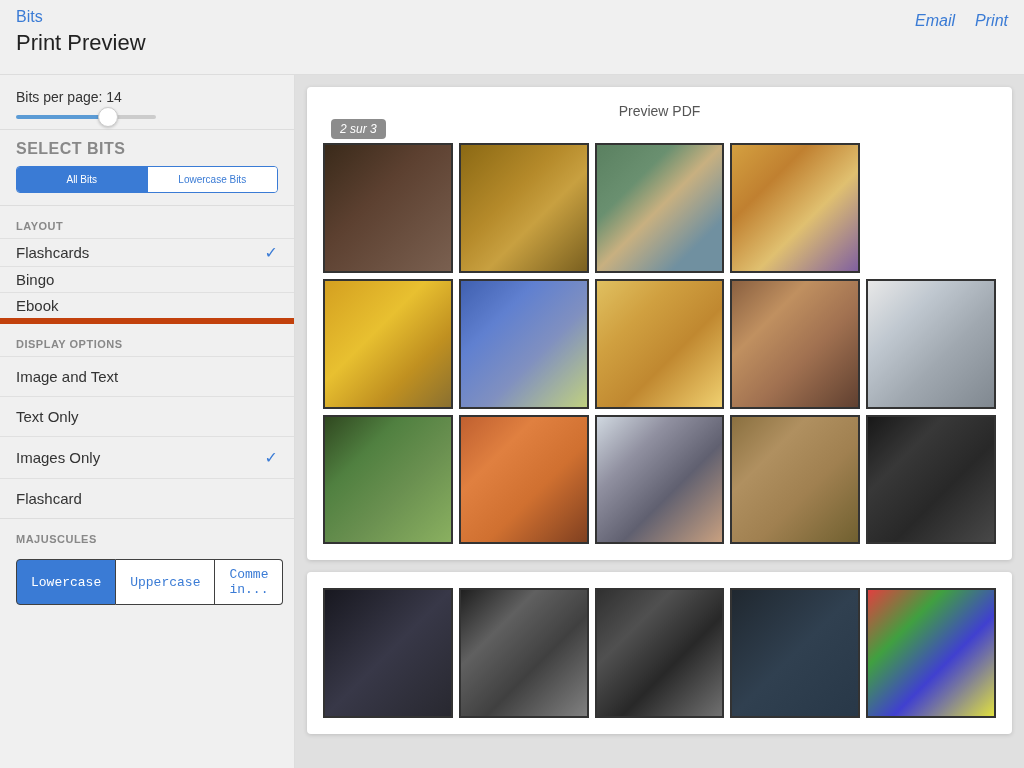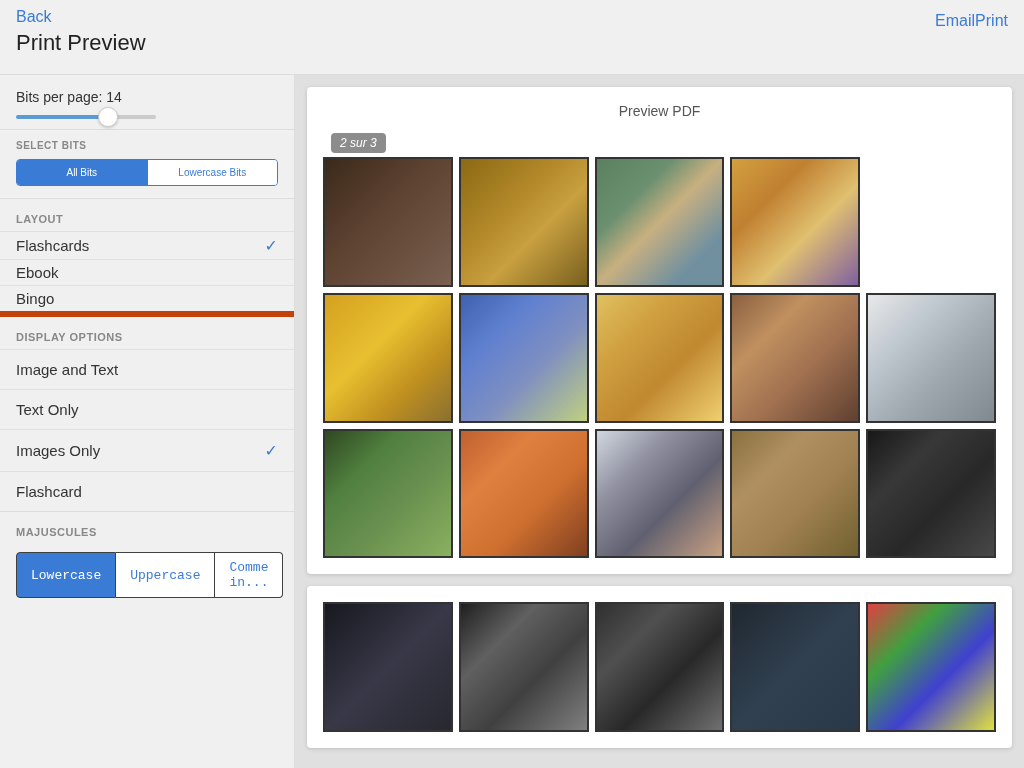--- a/index.html
+++ b/index.html
@@ -24,21 +24,23 @@
       display: block;
       margin-bottom: 4px;
     }
     .page-title {
       font-size: 22px;
       font-weight: 500;
       color: #222;
     }
     .top-header-right {
       display: flex;
+      gap: 20px;
       padding-top: 4px;
+      font-style: italic;
     }
     .header-link {
       color: #3a7bd5;
       font-size: 16px;
       cursor: pointer;
       text-decoration: none;
     }
 
     
     .main-container {
@@ -52,21 +54,21 @@
       width: 295px;
       min-width: 295px;
       background: #f0f0f0;
       display: flex;
       flex-direction: column;
       overflow-y: auto;
       border-right: 1px solid #ddd;
     }
 
     .sidebar-section-label {
-      font-size: 10px;
+      font-size: 16px;
       color: #888;
       font-weight: 600;
       letter-spacing: 0.5px;
       margin-bottom: 8px;
       text-transform: uppercase;
     }
 
     
     .bits-per-page {
       padding: 14px 16px 10px 16px;
@@ -229,21 +231,20 @@
     .pdf-card {
       background: white;
       border-radius: 4px;
       box-shadow: 0 1px 4px rgba(0,0,0,0.15);
       padding: 16px;
     }
     .pdf-card-title {
       text-align: center;
       font-size: 14px;
       color: #555;
-      margin-bottom: 14px;
     }
     .page-badge {
       display: inline-block;
       background: rgba(0,0,0,0.45);
       color: white;
       font-size: 12px;
       padding: 3px 9px;
       border-radius: 4px;
       margin-bottom: -6px;
       position: relative;
@@ -287,21 +288,21 @@
     .art-dark { background: linear-gradient(135deg, #181818 0%, #383838 30%, #282828 60%, #484848 100%); }
     .art-bw1 { background: linear-gradient(135deg, #202020 0%, #606060 30%, #404040 60%, #808080 100%); }
     .art-bw2 { background: linear-gradient(135deg, #303030 0%, #505050 30%, #282828 60%, #707070 100%); }
     .art-colorful { background: linear-gradient(135deg, #e04040 0%, #40a040 30%, #4040d0 60%, #e0e040 100%); }
   </style>
 </head>
 <body>
 
 <div class="top-header">
   <div class="top-header-left">
-    <a class="back-link">Back</a>
+    <a class="back-link">Bits</a>
     <div class="page-title">Print Preview</div>
   </div>
   <div class="top-header-right">
     <a class="header-link">Email</a>
     <a class="header-link">Print</a>
   </div>
 </div>
 
 <div class="main-container">
 
@@ -322,24 +323,24 @@
       </div>
     </div>
 
     <div class="layout-section">
       <div class="layout-section-label">LAYOUT</div>
       <div class="layout-item">
         <span>Flashcards</span>
         <span class="checkmark">✓</span>
       </div>
       <div class="layout-item">
+        <span>Bingo</span>
+      </div>
+      <div class="layout-item">
         <span>Ebook</span>
-      </div>
-      <div class="layout-item">
-        <span>Bingo</span>
       </div>
     </div>
 
     <div class="display-options-section">
       <div class="display-options-label">DISPLAY OPTIONS</div>
       <div class="display-item">
         <span>Image and Text</span>
       </div>
       <div class="display-item">
         <span>Text Only</span>

